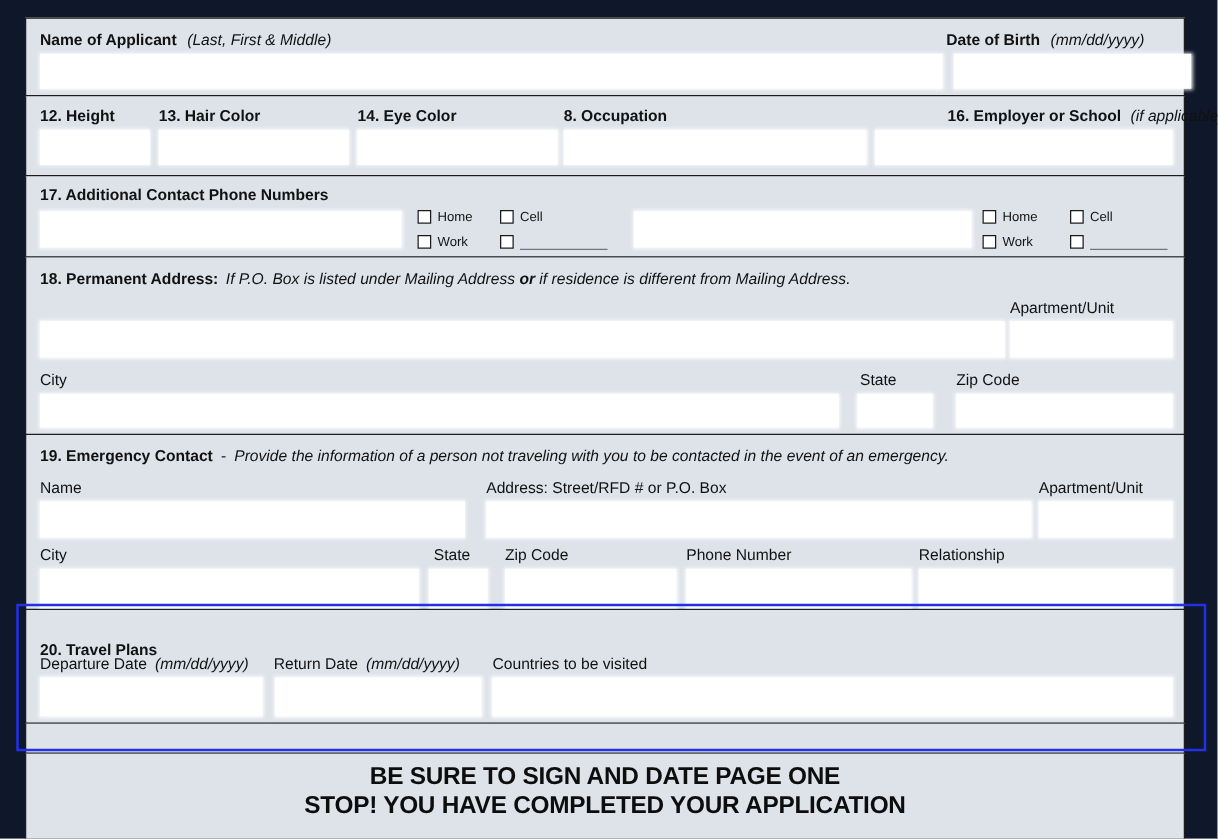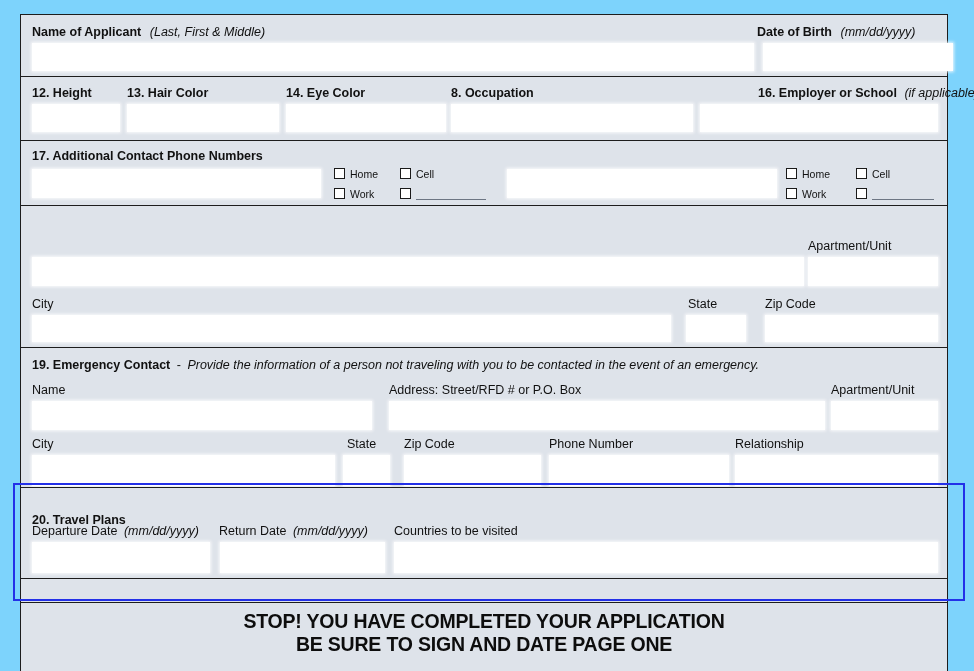--- a/index.html
+++ b/index.html
@@ -14,21 +14,21 @@
     color: #111111;
     position: relative;
     overflow: hidden;
   }
 
   #form-page {
     position: absolute;
     left: 0; top: 0;
     width: 974px;
     height: 671px;
-    background: #7dd3fc;
+    background: #0f172a;
   }
 
   
   .panel {
     position: absolute;
     left: 20px;
     width: 928px;
     box-sizing: border-box;
     background: #dee3ea;
     border: 1.5px solid #1d1d1d;
@@ -170,20 +170,23 @@
       <div class="cbox" style="left:70px; top:1px;"></div>
       <div class="cblabel" style="left:86px; top:2px;">Cell</div>
       <div class="cbox" style="left:0px; top:21px;"></div>
       <div class="cblabel" style="left:16px; top:22px;">Work</div>
       <div class="cbox" style="left:70px; top:21px;"></div>
       <div class="otherline" style="left:86px; top:32px; width:62px;"></div>
     </div>
   </div>
 
   <div class="panel no-top" style="top:206px; height:142px;">
+    <div class="lbl b" style="left:11px; top:10px;">
+      <span>18. Permanent Address:</span><span class="it" style="padding-left:6px;">If P.O. Box is listed under Mailing Address </span><span class="it u" style="font-weight:bold;">or</span><span class="it"> if residence is different from Mailing Address.</span>
+    </div>
 
     <div class="lbl" style="left:787px; top:33px;">Apartment/Unit</div>
     <div class="fld" style="left:11px; top:51px; width:772px; height:29px;"></div>
     <div class="fld" style="left:787px; top:51px; width:130px; height:29px;"></div>
 
     <div class="lbl" style="left:11px; top:91px;">City</div>
     <div class="lbl" style="left:667px; top:91px;">State</div>
     <div class="lbl" style="left:744px; top:91px;">Zip Code</div>
     <div class="fld" style="left:11px; top:109px; width:639px; height:27px;"></div>
     <div class="fld" style="left:665px; top:109px; width:60px; height:27px;"></div>
@@ -230,19 +233,19 @@
     <div class="lbl" style="left:373px; top:36px;">Countries to be visited</div>
 
     <div class="fld" style="left:11px; top:54px; width:178px; height:31px;"></div>
     <div class="fld" style="left:199px; top:54px; width:165px; height:31px;"></div>
     <div class="fld" style="left:373px; top:54px; width:544px; height:31px;"></div>
   </div>
 
   <div class="panel no-top" style="top:579px; height:24px;"></div>
 
   <div id="stop-banner">
+    <div class="stop-line">BE SURE TO SIGN AND DATE PAGE ONE</div>
     <div class="stop-line">STOP! YOU HAVE COMPLETED YOUR APPLICATION</div>
-    <div class="stop-line">BE SURE TO SIGN AND DATE PAGE ONE</div>
   </div>
 
   <div id="travel-highlight"></div>
 
 </div>
 
 </body></html>

